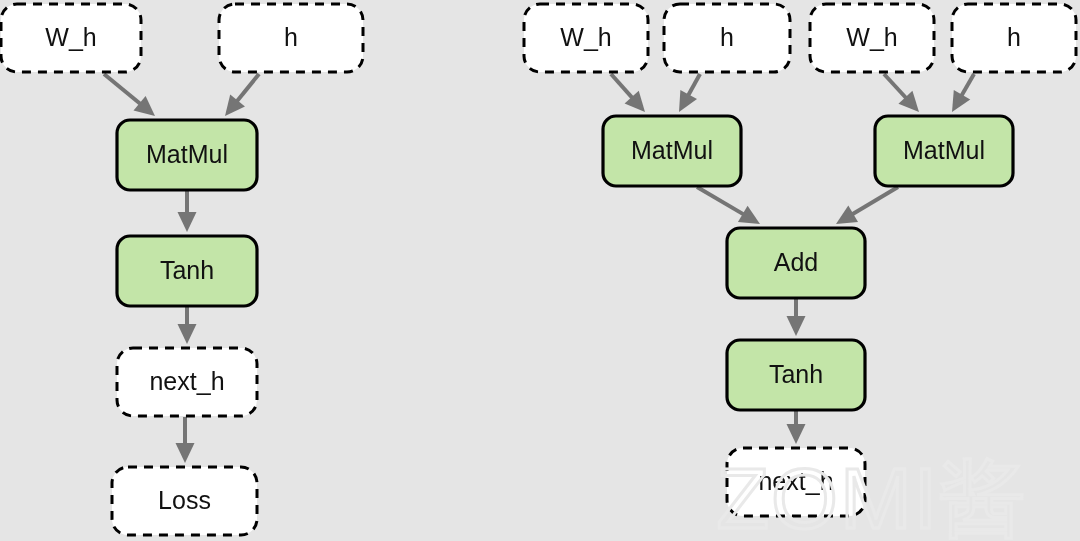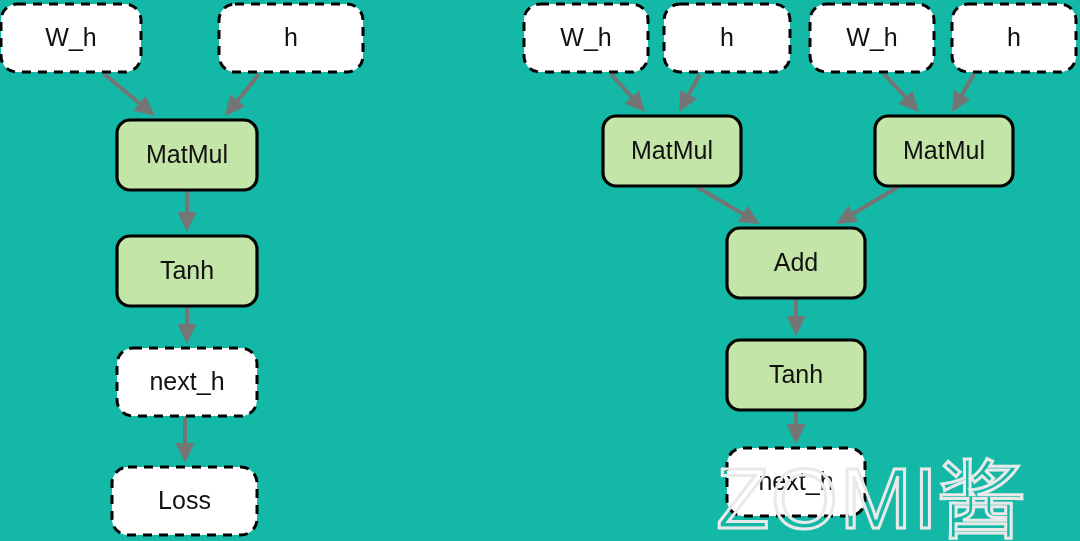--- a/index.html
+++ b/index.html
@@ -7,21 +7,21 @@
     padding: 0;
     background: #ffffff;
   }
   body {
     font-family: "Liberation Sans", sans-serif;
   }
   #canvas {
     position: relative;
     width: 1080px;
     height: 541px;
-    background: #14b8a6;
+    background: #e5e5e5;
     overflow: hidden;
   }
   svg.graph {
     position: absolute;
     top: 0;
     left: 0;
     width: 1080px;
     height: 541px;
   }
   .node-label {

